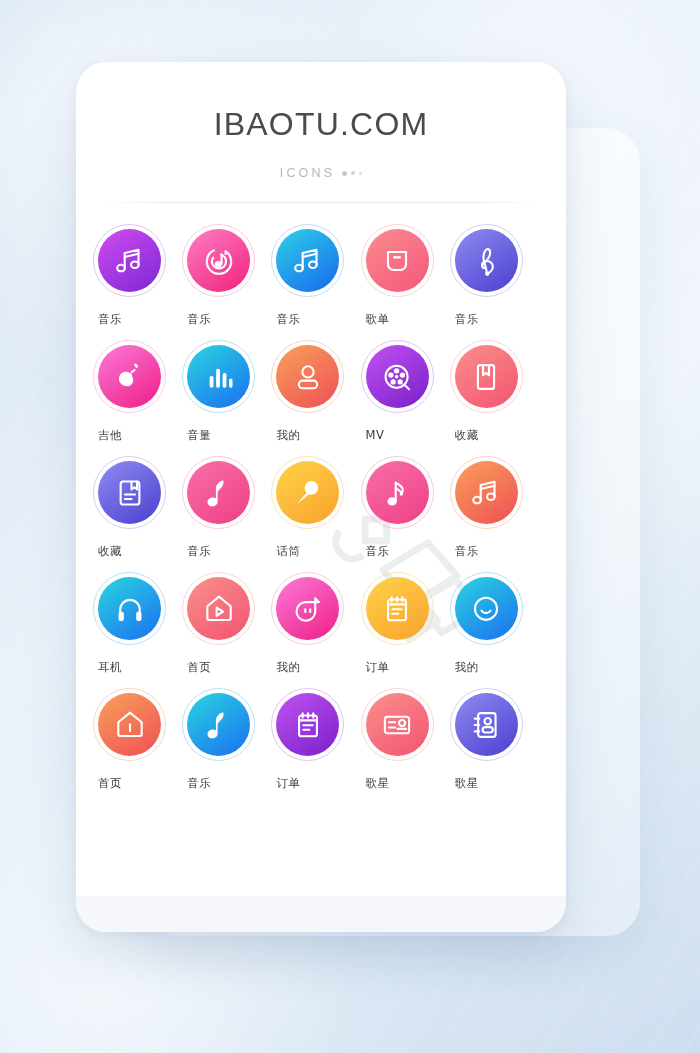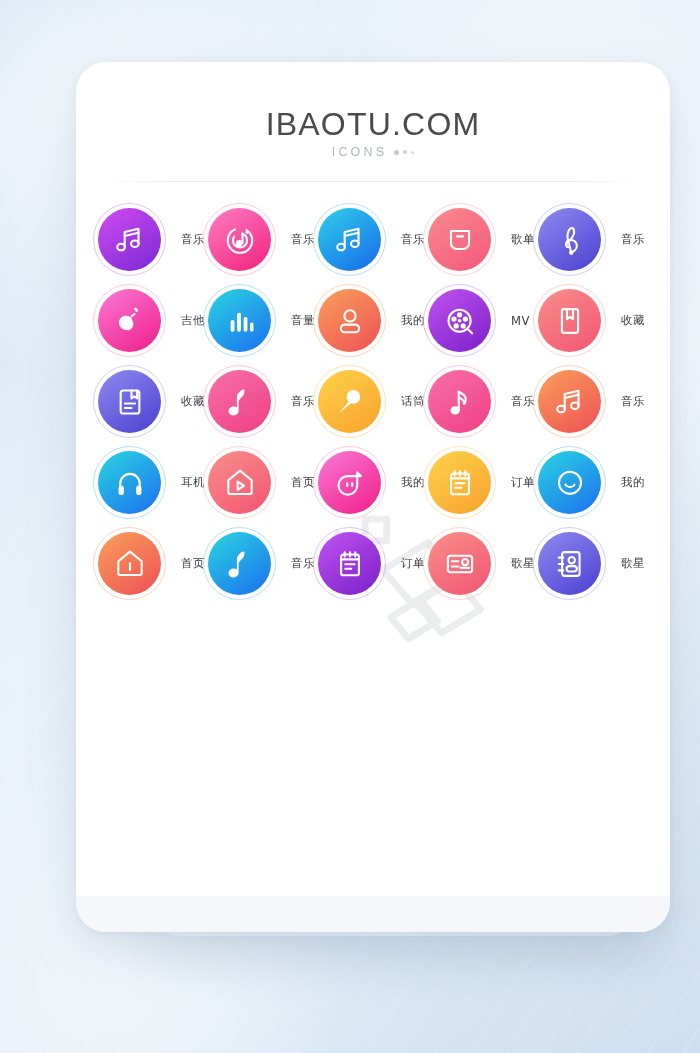--- a/index.html
+++ b/index.html
@@ -35,33 +35,33 @@
 
   
   .backdrop-card{
     position:absolute; left:146px; top:128px; width:494px; height:808px;
     background:linear-gradient(160deg, rgba(255,255,255,.72), rgba(238,245,251,.60));
     border-radius:34px;
     box-shadow:0 18px 46px rgba(120,150,180,.14);
   }
 
   .card{
-    position:absolute; left:76px; top:62px; width:594px; height:870px;
+    position:absolute; left:76px; top:62px; width:490px; height:870px;
     background:#ffffff;
     border-radius:30px;
     box-shadow:0 22px 50px rgba(110,140,175,.20), 0 2px 8px rgba(110,140,175,.10);
     overflow:hidden;
   }
 
   .card-header{ padding-top:44px; text-align:center; }
   .brand-title{
     font-size:32px; letter-spacing:1.2px; color:#4a4a4f; font-weight:400;
   }
   .brand-sub{
-    margin-top:2px; font-size:12.5px; letter-spacing:3.2px; color:#b3b7bd;
+    margin-top:23px; font-size:12.5px; letter-spacing:3.2px; color:#b3b7bd;
     display:flex; align-items:center; justify-content:center; gap:7px;
   }
   .dots{ display:inline-flex; align-items:center; gap:4px; }
   .dots i{ display:block; border-radius:50%; background:#c6cad0; }
   .dots i:nth-child(1){ width:5px; height:5px; }
   .dots i:nth-child(2){ width:4px; height:4px; background:#cfd3d8; }
   .dots i:nth-child(3){ width:3px; height:3px; background:#dadde1; }
 
   .header-rule{
     margin:22px 26px 0; height:1px;
@@ -76,21 +76,21 @@
 
   .grid{
     position:relative;
     margin:26px 0 0 0;
     padding:0 22px;
     display:grid;
     grid-template-columns:repeat(5, 1fr);
     row-gap:18px;
   }
   .cell{
-    display:flex; flex-direction:row; align-items:center; gap:20px;
+    display:flex; flex-direction:column; align-items:flex-start; gap:20px;
   }
   .badge{
     width:63px; height:63px; border-radius:50%;
     display:flex; align-items:center; justify-content:center;
     position:relative;
   }
   
   .badge::before{
     content:""; position:absolute; inset:-5px; border-radius:50%;
     border:1.6px solid var(--ring, rgba(255,170,190,.55));

